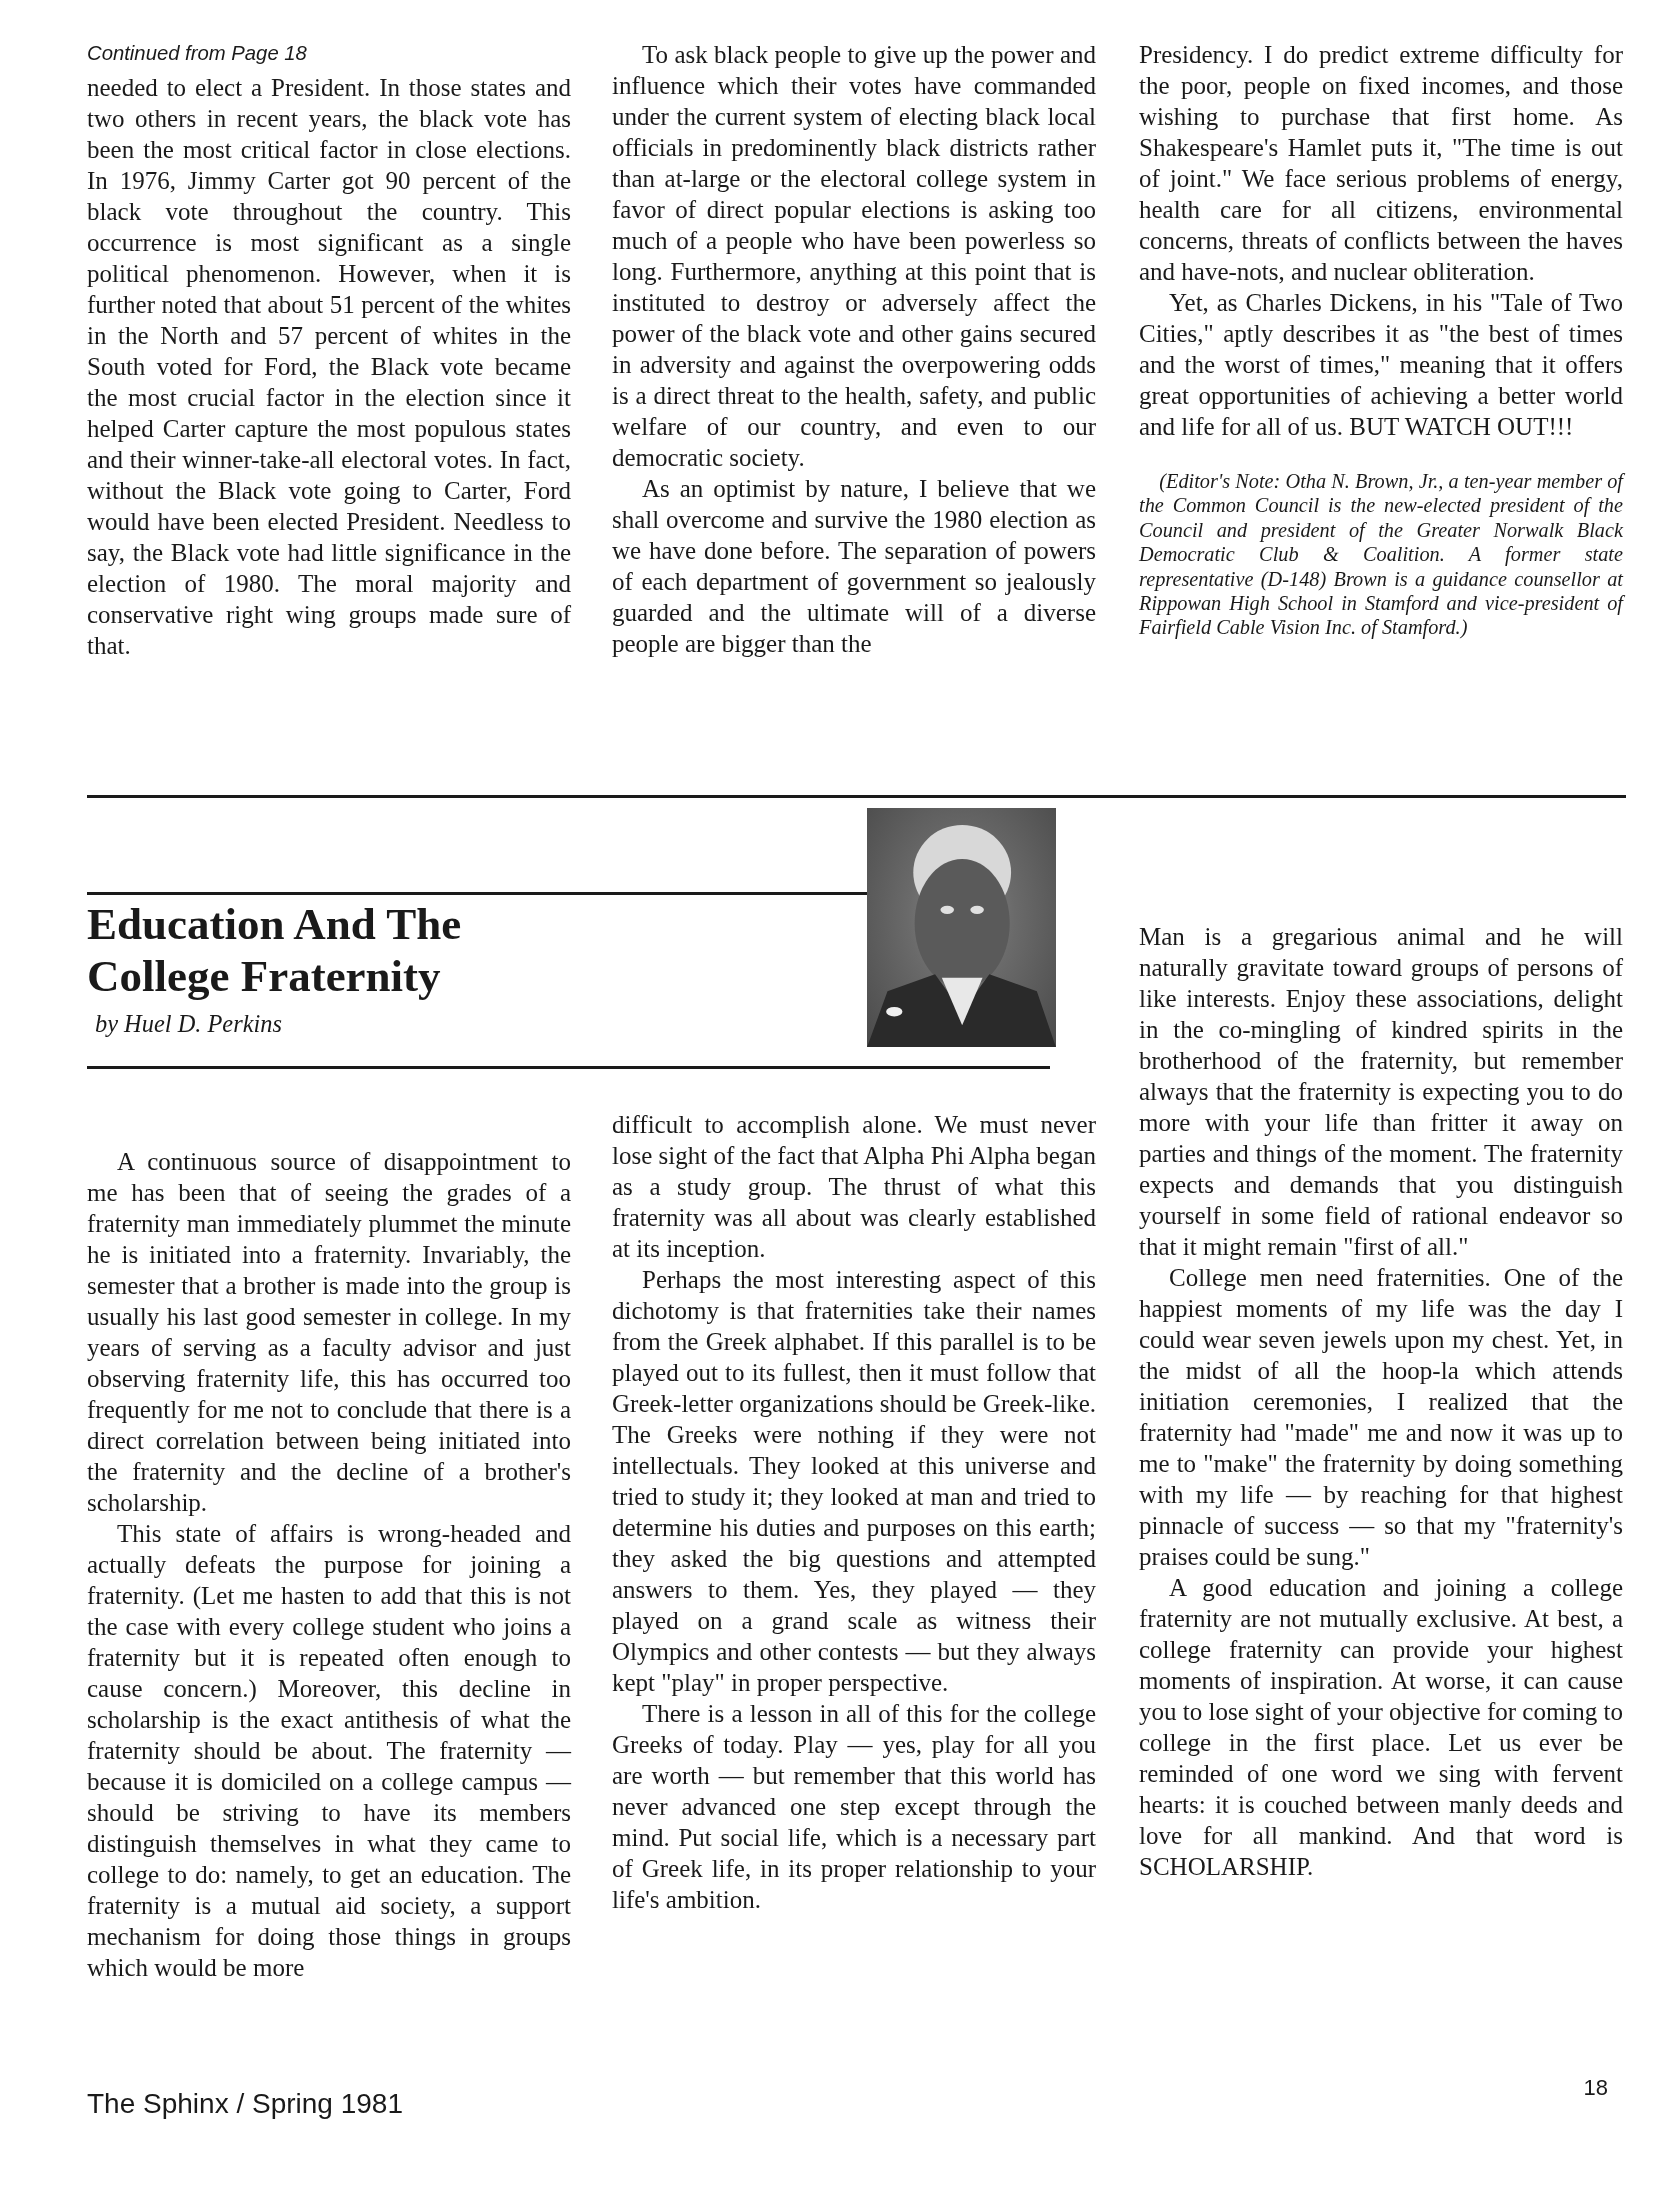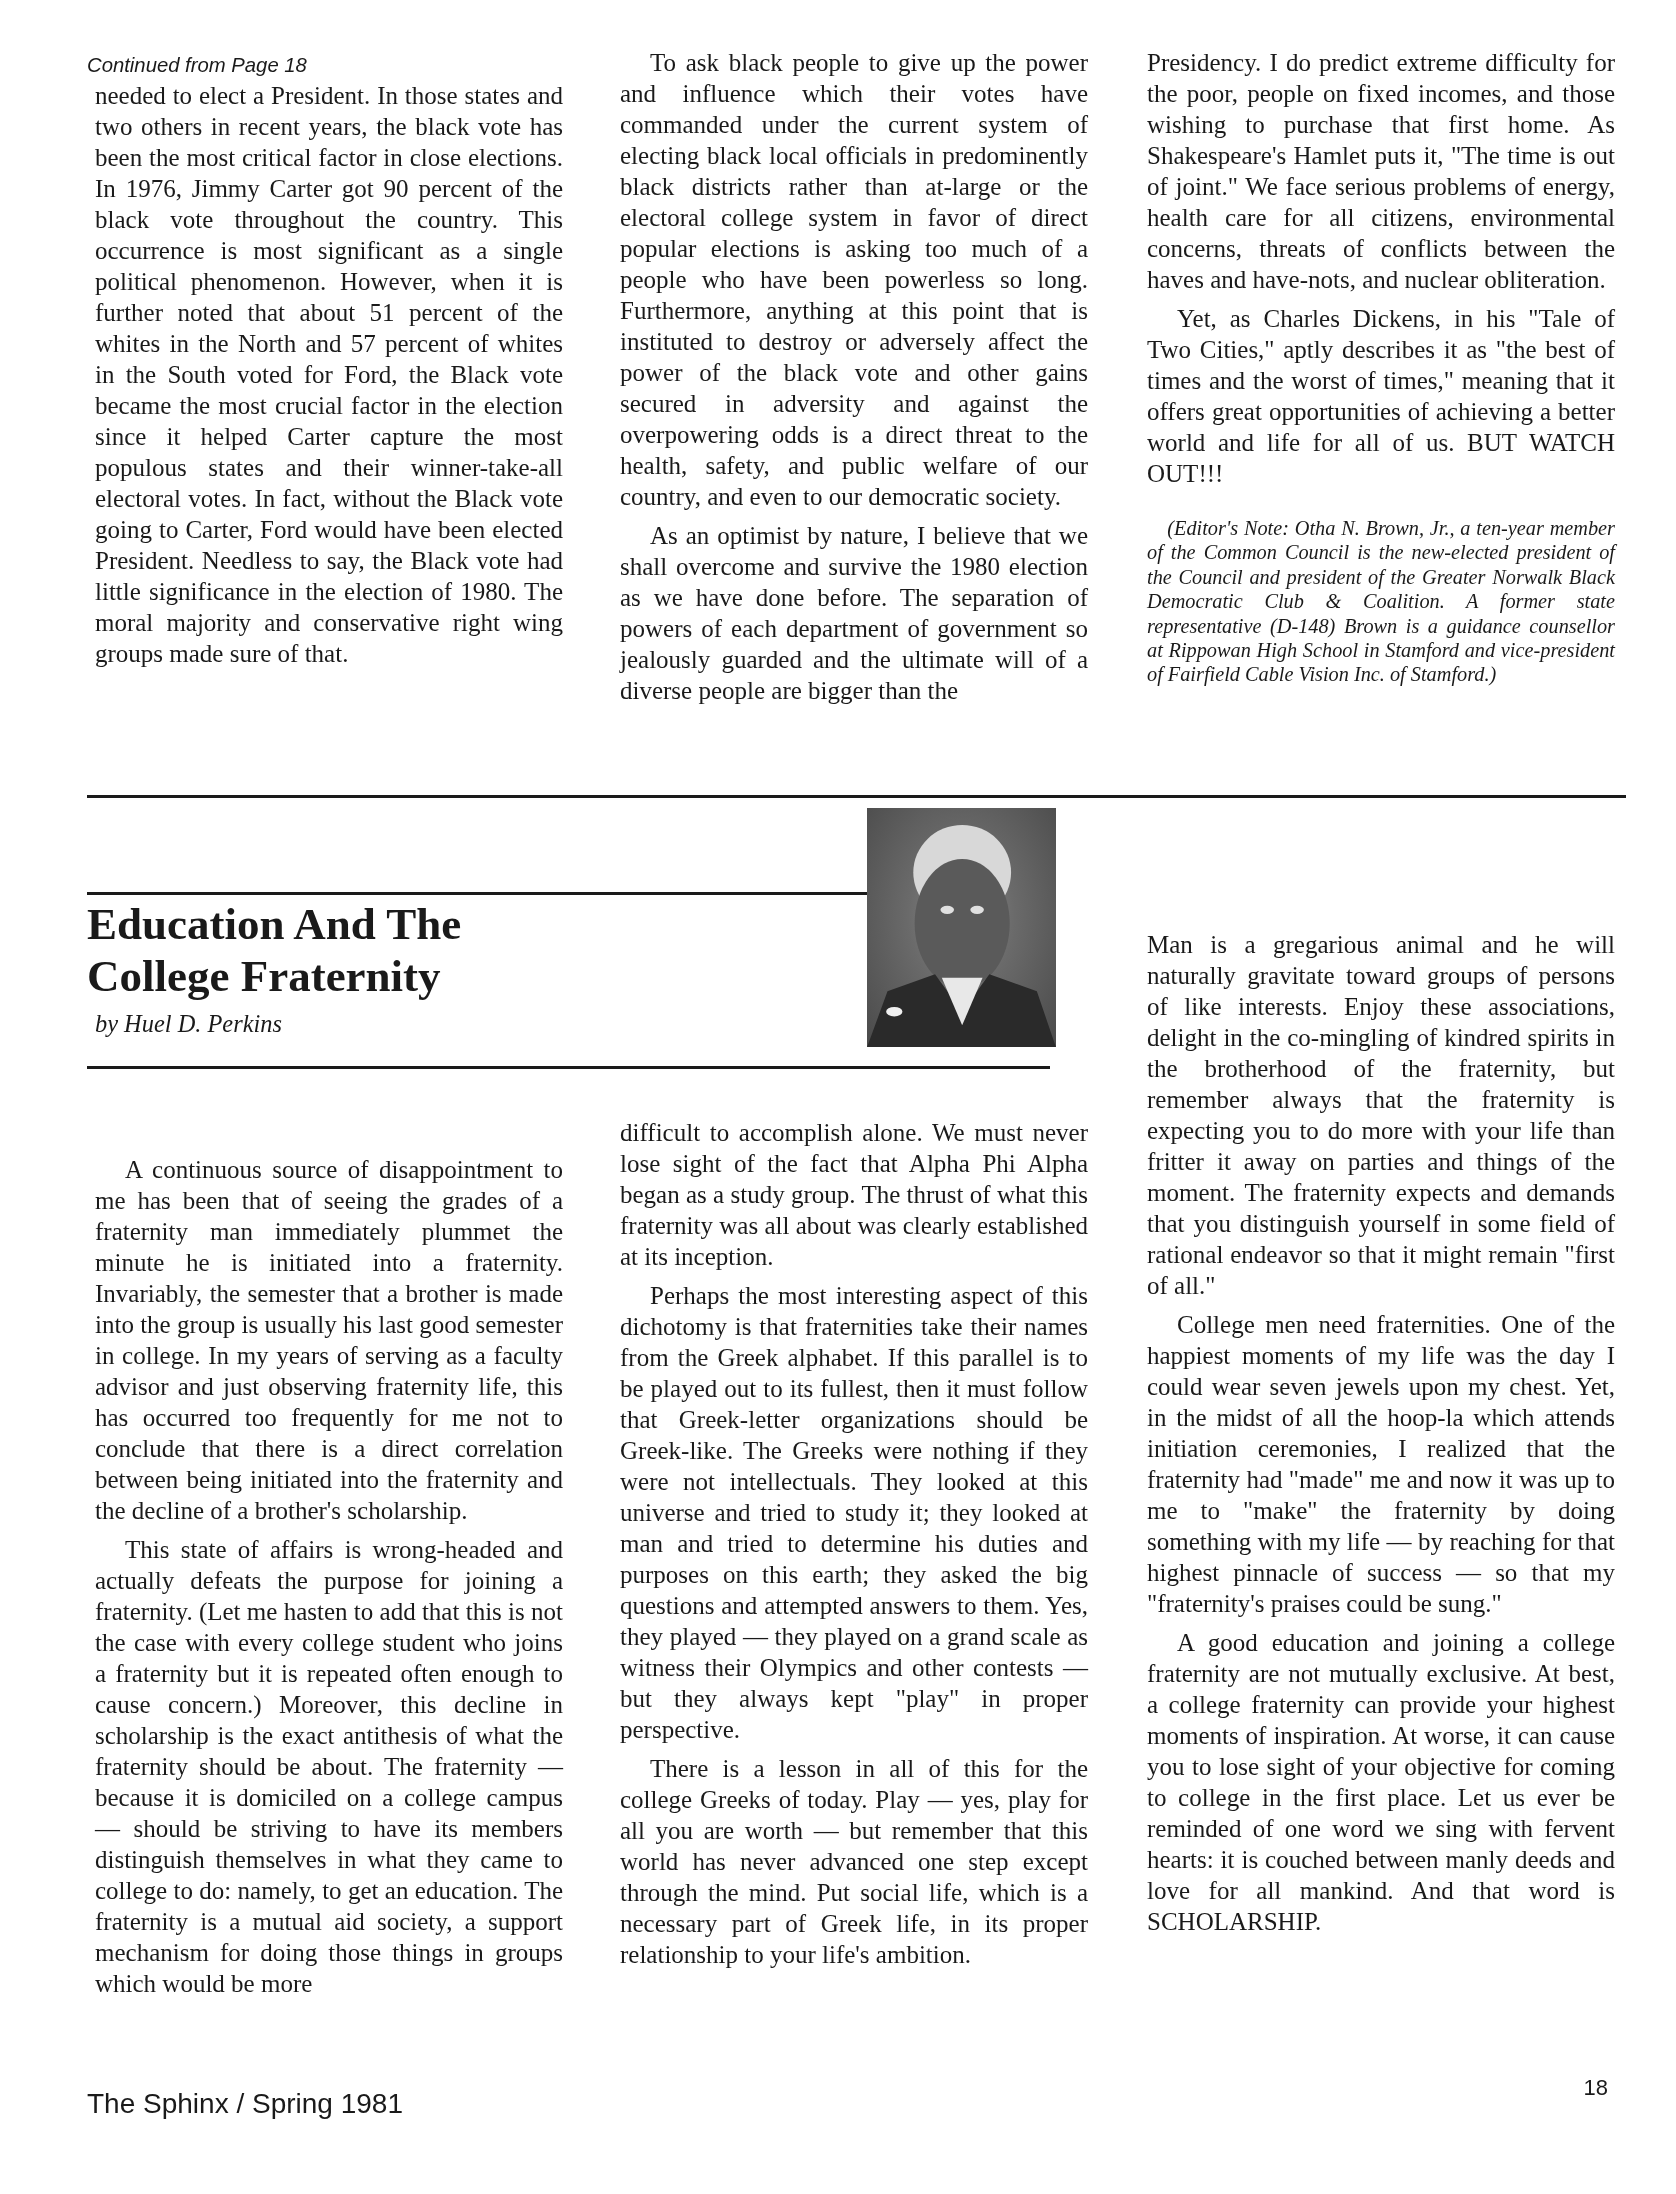--- a/index.html
+++ b/index.html
@@ -1,21 +1,21 @@
 <!DOCTYPE html>
 <html style="font-size:11px"><head>
 <meta charset="utf-8">
 <style>
   html, body { margin: 0; padding: 0; background: #ffffff; }
   body { width: 1676px; height: 2194px; position: relative; overflow: hidden; color: #1a1a1a; }
   .serif { font-family: "Liberation Serif", "DejaVu Serif", serif; }
   .sans { font-family: "Liberation Sans", "DejaVu Sans", sans-serif; }
-  .continued { position: absolute; left: 87px; top: 54px; font-size: 20.3px; font-style: italic; }
+  .continued { position: absolute; left: 87px; top: 42px; font-size: 20.3px; font-style: italic; }
   .col { position: absolute; font-size: 25px; line-height: 31px; text-align: justify; }
-  .col p { margin: 8px; text-indent: 30px; font-family: Liberation Serif, serif; }
+  .col p { margin: 0; text-indent: 30px; font-family: Liberation Serif, serif; }
   .col p.noindent { text-indent: 0; }
   .top1 { left: 87px; top: 72px; width: 484px; }
   .top2 { left: 612px; top: 39px; width: 484px; }
   .top3 { left: 1139px; top: 39px; width: 484px; }
   .note { margin-top: 27px !important; font-style: italic; font-size: 20.3px; line-height: 24.4px; text-indent: 20.3px !important; }
   .rule { position: absolute; height: 2.7px; background: #1a1a1a; }
   .rule1 { left: 87px; top: 795px; width: 1539px; }
   .rule2 { left: 87px; top: 892px; width: 780px; }
   .rule3 { left: 87px; top: 1066px; width: 963px; }
   .headline { position: absolute; left: 87px; top: 898px; font-size: 45px; line-height: 52px; font-weight: bold; }

